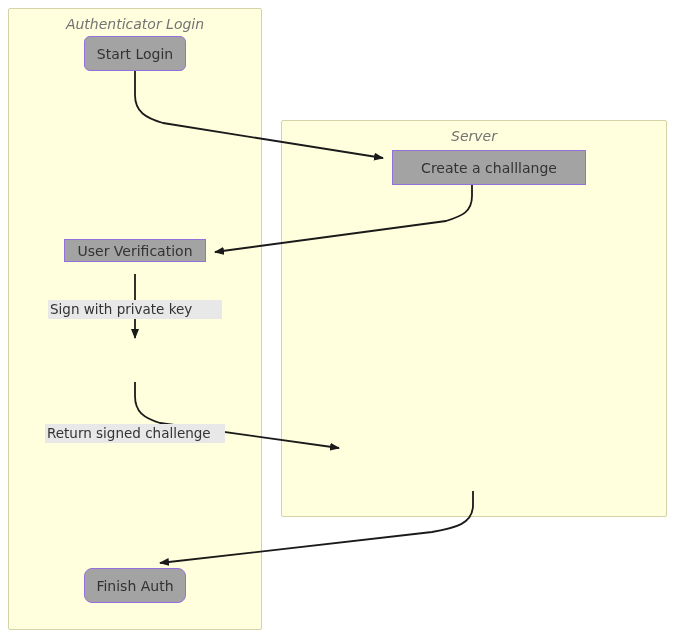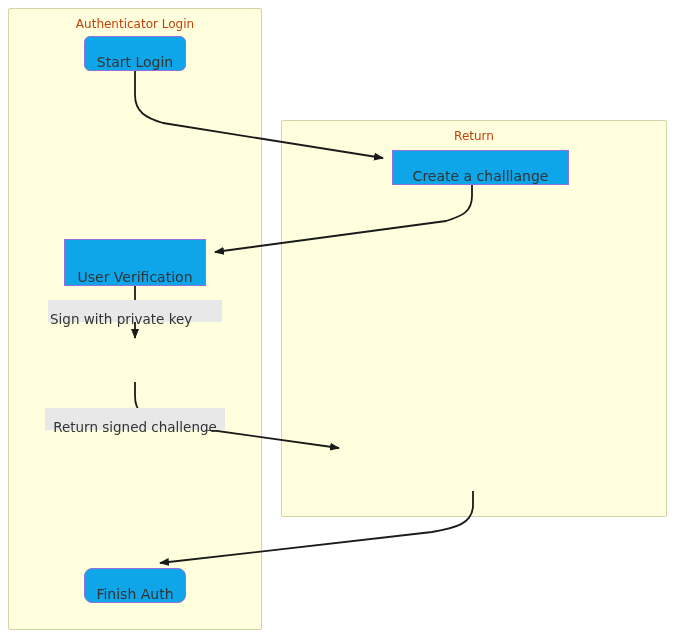--- a/index.html
+++ b/index.html
@@ -33,66 +33,67 @@
     border: 1px solid #d3d3a6;
     border-radius: 2px;
     box-sizing: border-box;
   }
   .cluster-label {
     position: absolute;
     top: 6px;
     left: 0;
     width: 100%;
     text-align: center;
-    font-size: 12px;
-    color: #c2410c;
+    font-size: 14px;
+    color: #737373;
     line-height: 18px;
     white-space: nowrap;
+    font-style: italic;
   }
   .node {
     position: absolute;
-    background: #0ea5e9;
+    background: #a3a3a3;
     border: 1px solid #9370db;
     box-sizing: border-box;
     display: flex;
-    align-items: flex-end;
+    align-items: center;
     justify-content: center;
     font-size: 14px;
     color: #333333;
     white-space: nowrap;
     padding: 0 12px;
   }
   .node.rounded {
     border-radius: 6px;
   }
   .node.rect {
     border-radius: 0px;
   }
   .edge-label {
     position: absolute;
     background: #e8e8e8;
     color: #333333;
     font-size: 13.5px;
     line-height: 17px;
-    padding: 11px 2px;
+    padding: 1px 2px;
     white-space: nowrap;
     box-sizing: border-box;
   }
 </style>
 </head>
 <body>
 
 <div id="diagram-root" style="background: rgb(255, 255, 255);">
 
   <div class="cluster" id="cluster-authenticator-login" style="left: 8px; top: 8px; width: 254px; height: 622px;">
     <div class="cluster-label">Authenticator Login</div>
   </div>
 
   <div class="cluster" id="cluster-server" style="left: 281px; top: 120px; width: 386px; height: 397px;">
-    <div class="cluster-label">Return</div>
+    <div class="cluster-label">Server</div>
   </div>
 
   <svg id="edge-layer" viewBox="0 0 673 638">
     <defs>
       <marker id="arrowhead" markerWidth="10" markerHeight="8" refX="9" refY="4" orient="auto" markerUnits="userSpaceOnUse">
         <path d="M0,0 L10,4 L0,8 z" fill="#1a1a1a"></path>
       </marker>
     </defs>
 
     <path d="M135,71 L135,95 C135,112 146,118 163,123 L383,158" fill="none" stroke="#1a1a1a" stroke-width="1.8" marker-end="url(#arrowhead)"></path>
@@ -103,31 +104,31 @@
 
     <path d="M135,382 L135,396 C135,412 144,418 160,423 L339,448" fill="none" stroke="#1a1a1a" stroke-width="1.8" marker-end="url(#arrowhead)"></path>
 
     <path d="M473,491 L473,505 C473,524 455,528 432,532 L160,563" fill="none" stroke="#1a1a1a" stroke-width="1.8" marker-end="url(#arrowhead)"></path>
   </svg>
 
   <div class="node rounded" id="node-start-login" style="left: 84px; top: 36px; width: 102px; height: 35px;">
     <span>Start Login</span>
   </div>
 
-  <div class="node rect" id="node-create-challenge" style="left: 392px; top: 150px; width: 177px; height: 35px;">
+  <div class="node rect" id="node-create-challenge" style="left: 392px; top: 150px; width: 194px; height: 35px;">
     <span>Create a challlange</span>
   </div>
 
-  <div class="node rect" id="node-user-verification" style="left: 64px; top: 239px; width: 142px; height: 47px;">
+  <div class="node rect" id="node-user-verification" style="left: 64px; top: 239px; width: 142px; height: 23px;">
     <span>User Verification</span>
   </div>
 
 
 
   <div class="node rounded" id="node-finish-auth" style="left: 84px; top: 568px; width: 102px; height: 35px; border-radius: 8px;">
     <span>Finish Auth</span>
   </div>
 
   <div class="edge-label" id="edge-label-sign-with-private-key" style="left: 48px; top: 300px; width: 174px; height: 19px;">Sign with private key</div>
 
-  <div class="edge-label" id="edge-label-return-signed-challenge" style="left: 45px; top: 408px; width: 180px; height: 19px; text-align: center;">Return signed challenge</div>
+  <div class="edge-label" id="edge-label-return-signed-challenge" style="left: 45px; top: 424px; width: 180px; height: 19px;">Return signed challenge</div>
 
 </div>
 
 </body></html>

